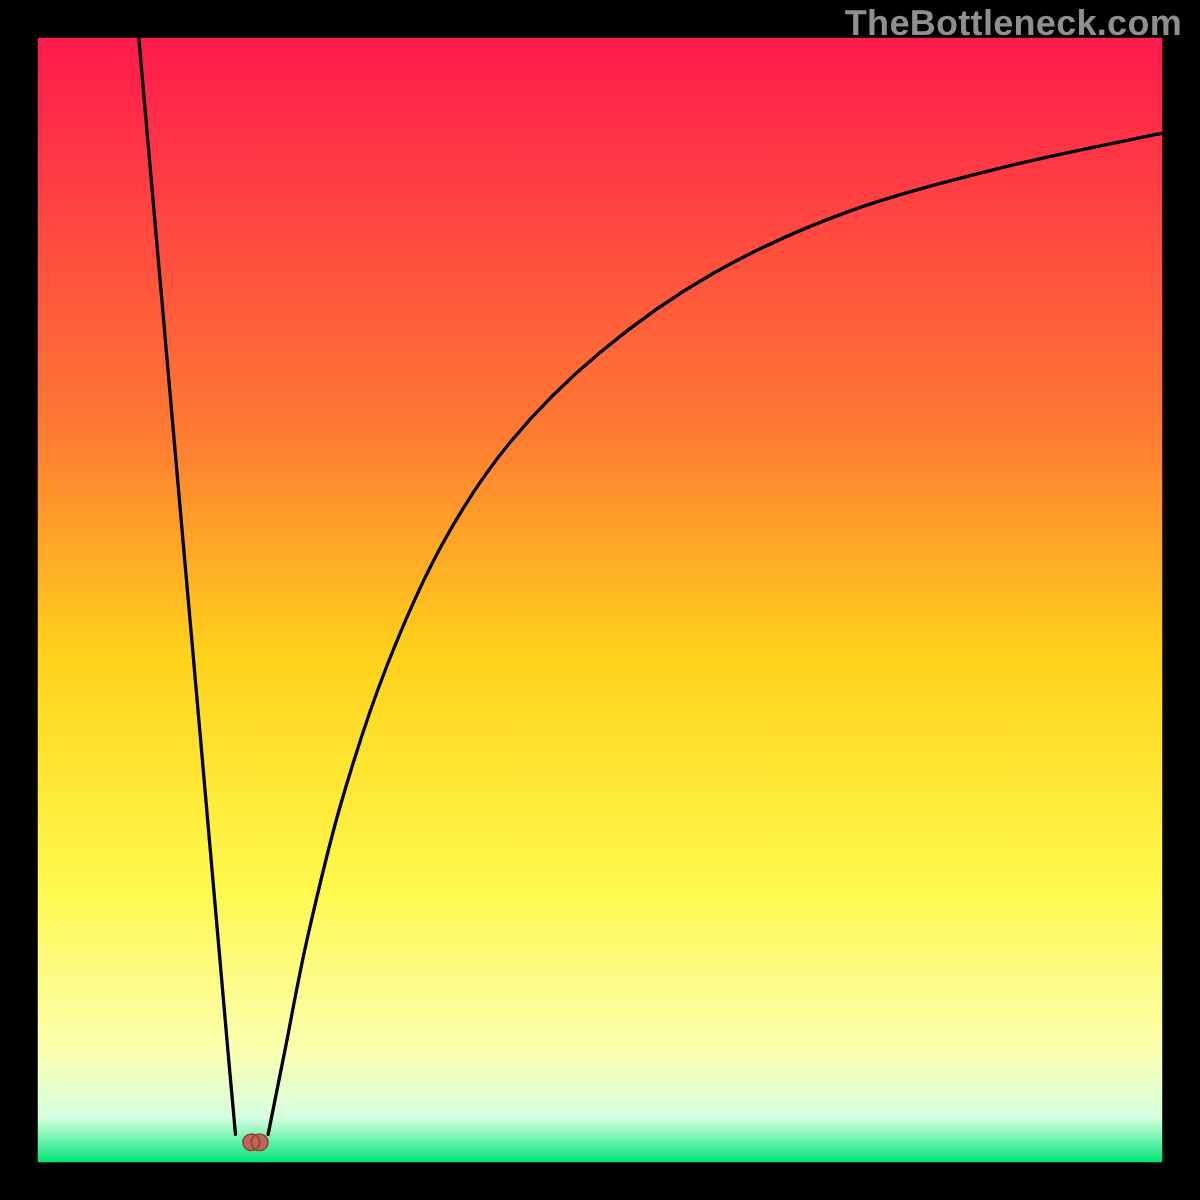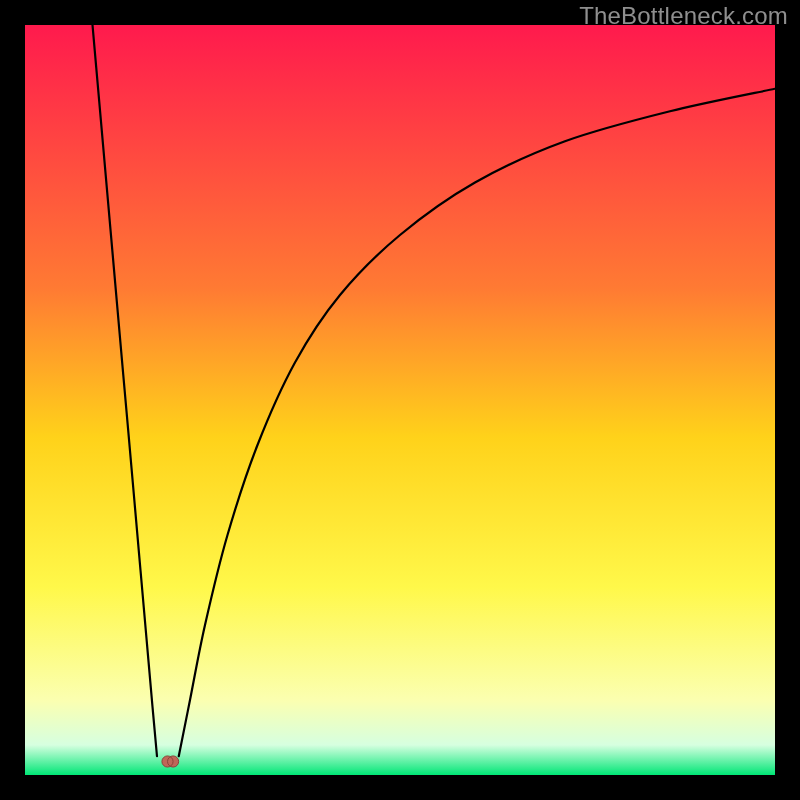--- a/index.html
+++ b/index.html
@@ -17,21 +17,21 @@
     width: 800px;
     height: 800px;
     background: #000;
   }
   .watermark {
     position: absolute;
     top: 2px;
     right: 12px;
     font-family: Arial, Helvetica, sans-serif;
     font-size: 24px;
-    font-weight: 400;
+    font-weight: 700;
     color: #8f8f8f;
     letter-spacing: 0.2px;
   }
   svg.plot {
     position: absolute;
     left: 25px;
     top: 25px;
     width: 750px;
     height: 750px;
     display: block;

